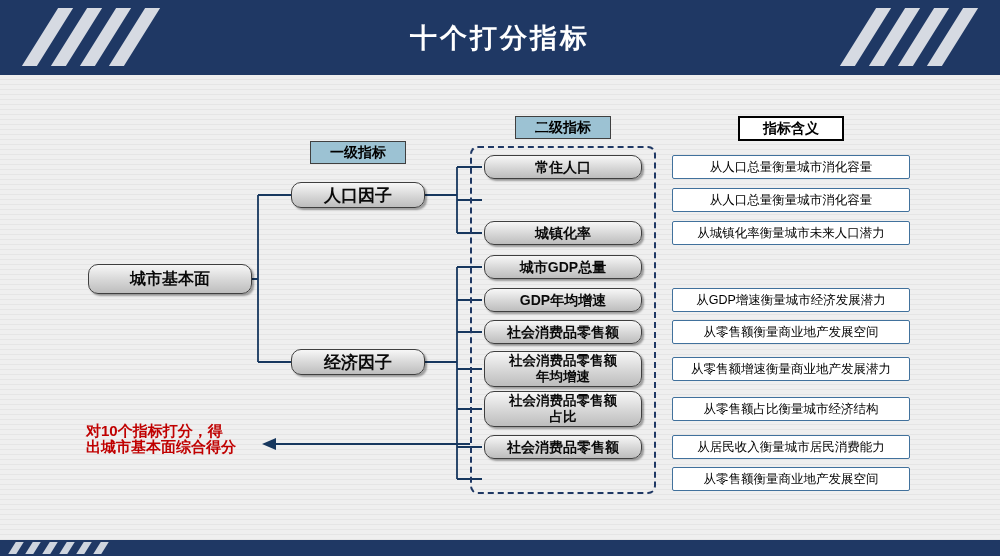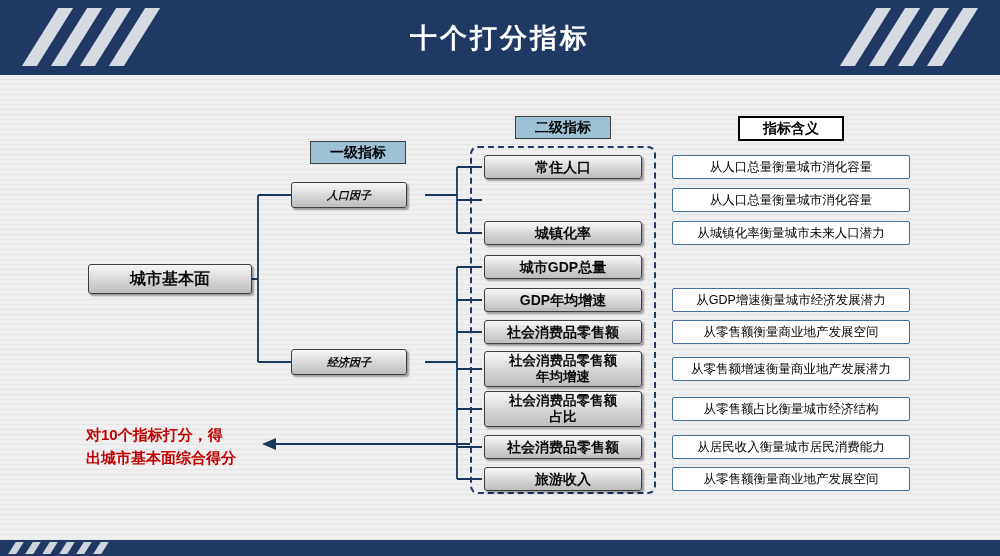--- a/index.html
+++ b/index.html
@@ -22,39 +22,39 @@
   .footer-stripes i{display:block;width:8px;height:100%;background:#CFD5DE;transform:skewX(-32deg);}
   
   .box{position:absolute;display:flex;align-items:center;justify-content:center;text-align:center;}
   .colhdr{height:23px;font-size:14px;font-weight:bold;color:#000;border:1px solid #404040;}
   .colhdr.blue{background:#9CC2D3;}
   .colhdr.white{background:#ffffff;border:2px solid #000;}
   .ch1{left:310px;top:117px;width:96px;margin-top:24px;}
   .ch2{left:515px;top:116px;width:96px;}
   .ch3{left:738px;top:116px;width:106px;height:25px;}
   .gray{background:linear-gradient(180deg,#f7f7f7 0%,#d6d6d6 55%,#bdbdbd 100%);
-    border:1.6px solid #3f3f3f;border-radius:3px;
+    border:1.6px solid #3f3f3f;border-radius:10px;
     box-shadow:2px 2px 2px rgba(0,0,0,.35);font-weight:bold;color:#0a0a0a;}
   .root-box{left:88px;top:264px;width:164px;height:30px;font-size:16px;}
-  .factor{left:291px;width:116px;height:26px;font-size:11px;font-style:italic;}
+  .factor{left:291px;width:134px;height:26px;font-size:17px;}
   .f1{top:182px;}
   .f2{top:349px;}
   .dashed{position:absolute;left:470px;top:146px;width:186px;height:348px;
     border:2px dashed #1F3864;border-radius:8px;}
   .ind{left:484px;width:158px;font-size:14px;line-height:16px;white-space:pre-line;}
   .ind.single{height:24px;}
   .ind.tall{height:36px;font-size:13.5px;}
   .r1{top:155px}.r2{top:188px}.r3{top:221px}.r4{top:255px}.r5{top:288px}
   .r6{top:320px}.r7{top:351px}.r8{top:391px}.r9{top:435px}.r10{top:467px}
   .mean{left:672px;width:238px;height:24px;background:#ffffff;
     border:1.4px solid #41719C;border-radius:2px;font-size:12.5px;color:#000;}
   .m1{top:155px}.m2{top:188px}.m3{top:221px}.m4{top:255px}.m5{top:288px}
   .m6{top:320px}.m7{top:357px}.m8{top:397px}.m9{top:435px}.m10{top:467px}
   .note{position:absolute;left:86px;top:423px;width:200px;color:#C00000;
-    font-weight:bold;font-size:15px;line-height:23px;white-space:pre-line;}
+    font-weight:bold;font-size:15px;line-height:16px;white-space:pre-line;}
   .connectors{position:absolute;left:0;top:0;width:1000px;height:556px;pointer-events:none;}
   .connectors path{stroke:#17375E;stroke-width:1.8;fill:none;}
   .connectors polygon{fill:#17375E;}
 </style>
 </head>
 <body>
 
 <div class="stage">
   <div class="texture"></div>
 
@@ -95,21 +95,20 @@
   <div class="box gray ind single r1">常住人口</div>
   <div class="box gray ind single r3">城镇化率</div>
   <div class="box gray ind single r4">城市GDP总量</div>
   <div class="box gray ind single r5">GDP年均增速</div>
   <div class="box gray ind single r6">社会消费品零售额</div>
   <div class="box gray ind tall r7">社会消费品零售额
 年均增速</div>
   <div class="box gray ind tall r8">社会消费品零售额
 占比</div>
   <div class="box gray ind single r9">社会消费品零售额</div>
-  <div class="box gray ind single r10">旅游收入</div>
 
   <div class="box mean m1">从人口总量衡量城市消化容量</div>
   <div class="box mean m2">从人口总量衡量城市消化容量</div>
   <div class="box mean m3">从城镇化率衡量城市未来人口潜力</div>
   <div class="box mean m5">从GDP增速衡量城市经济发展潜力</div>
   <div class="box mean m6">从零售额衡量商业地产发展空间</div>
   <div class="box mean m7">从零售额增速衡量商业地产发展潜力</div>
   <div class="box mean m8">从零售额占比衡量城市经济结构</div>
   <div class="box mean m9">从居民收入衡量城市居民消费能力</div>
   <div class="box mean m10">从零售额衡量商业地产发展空间</div>

